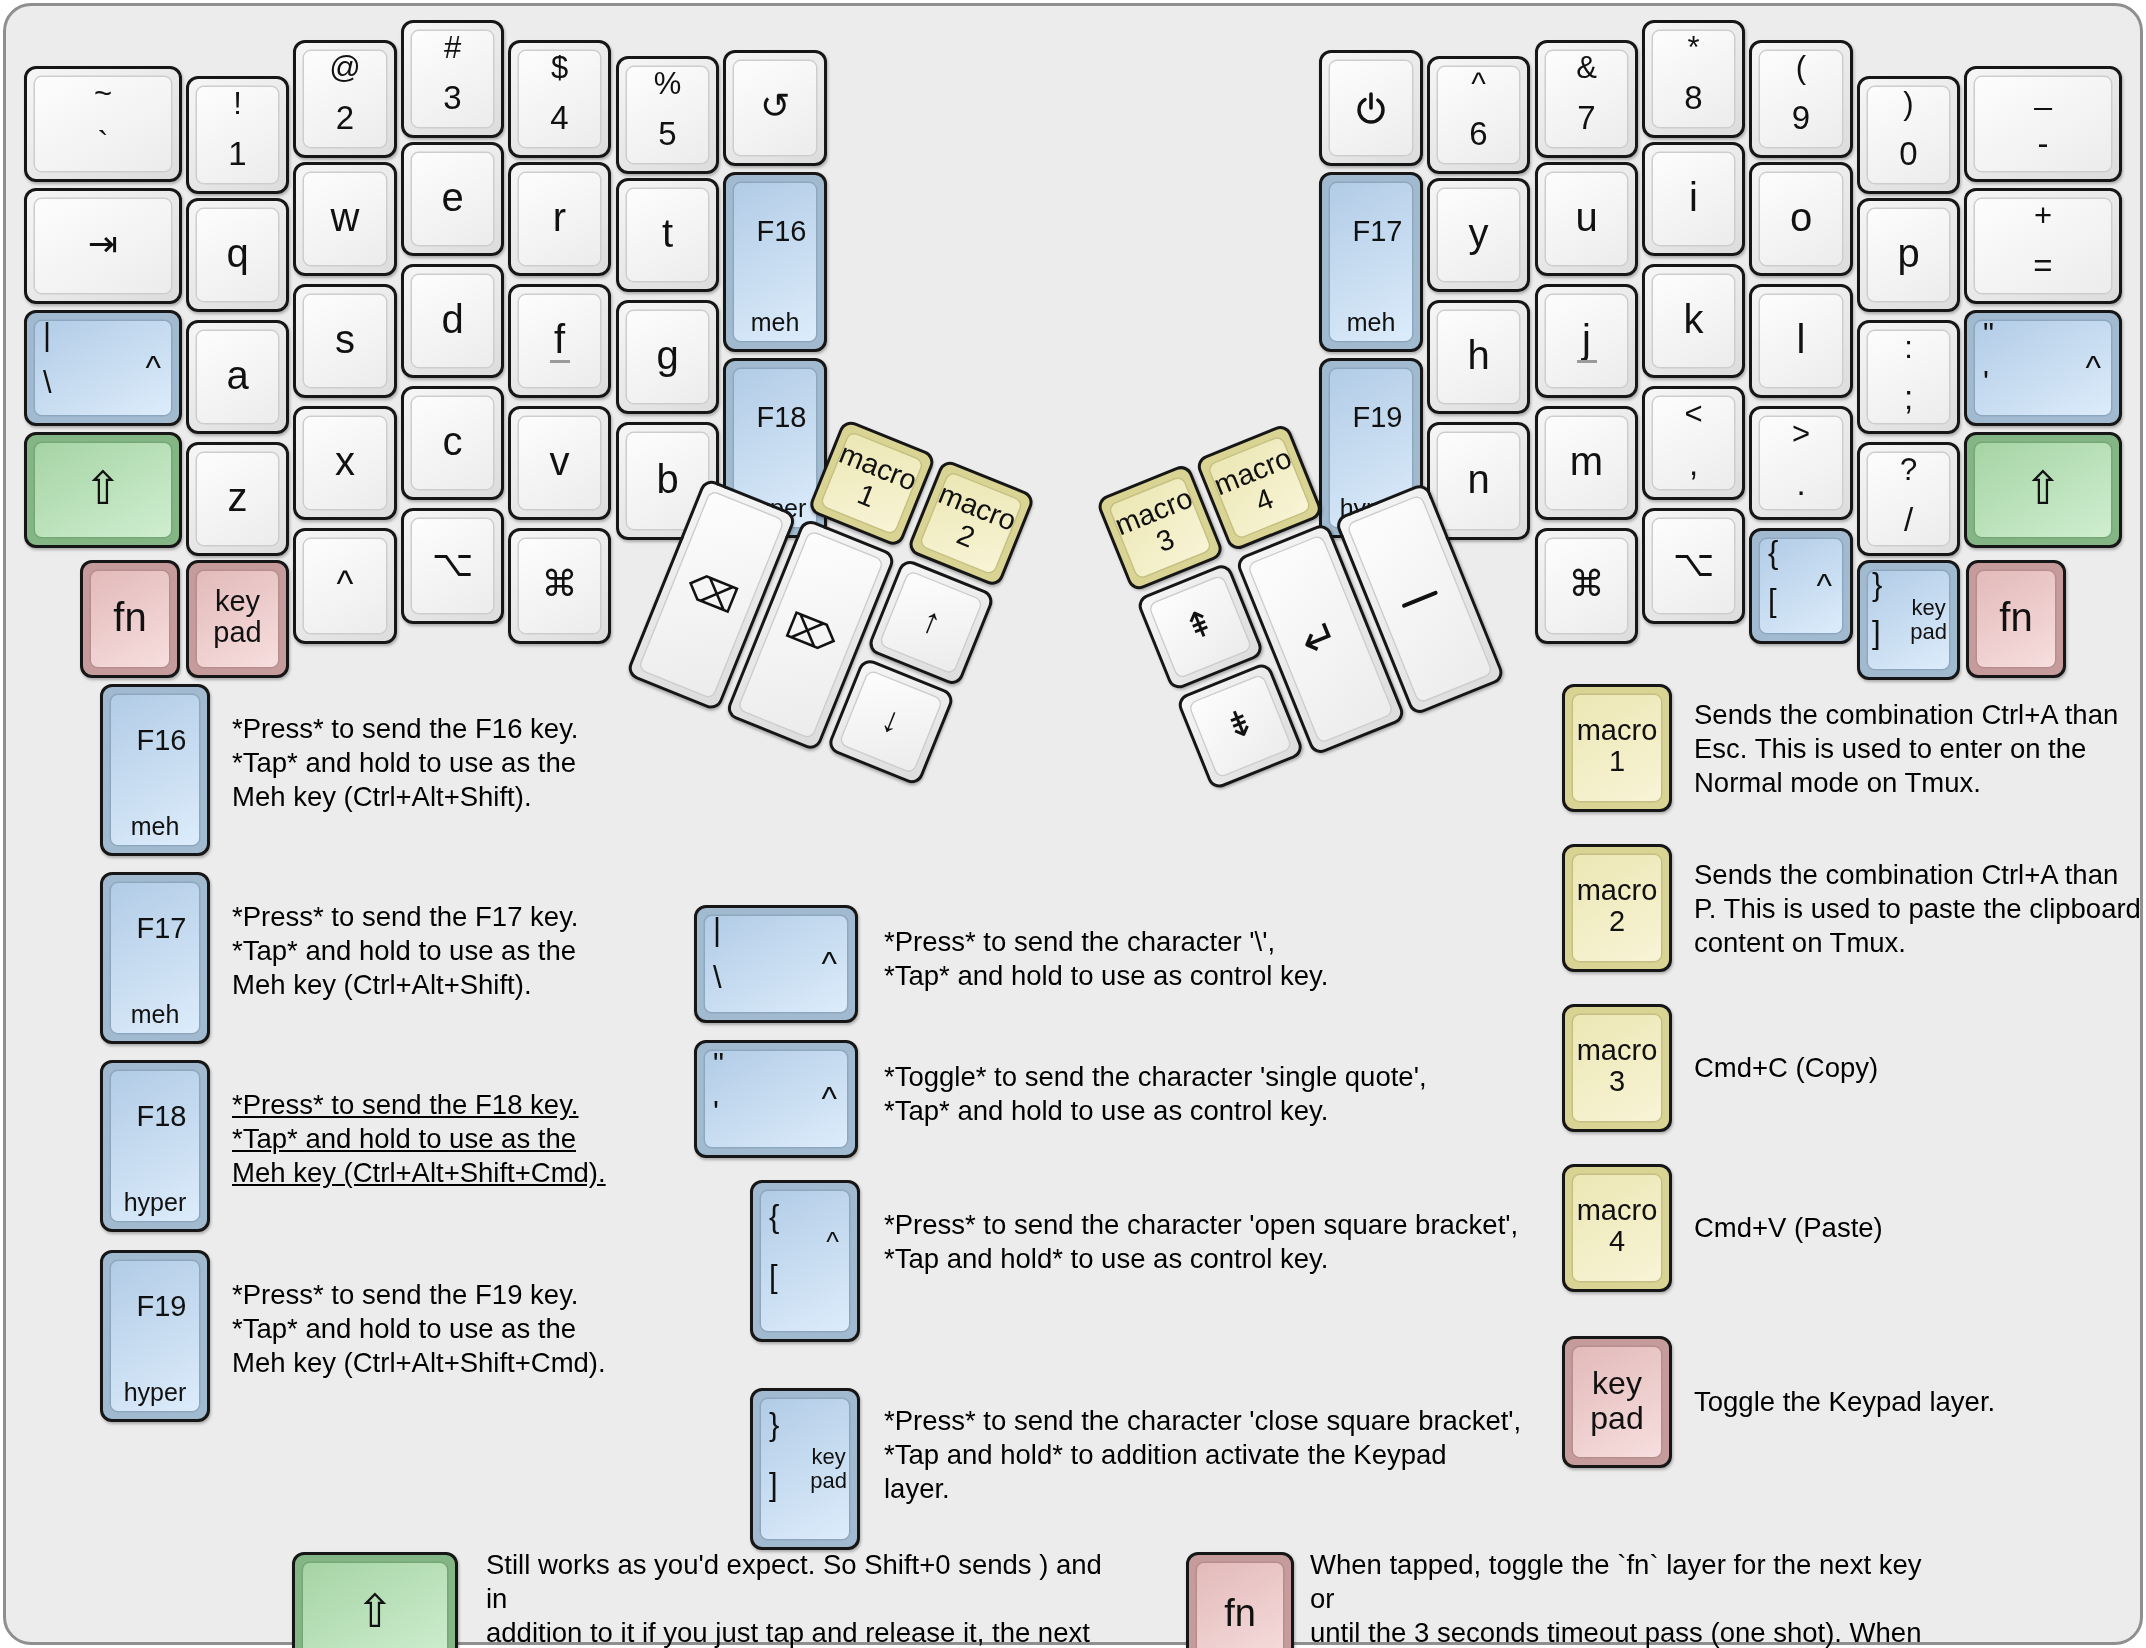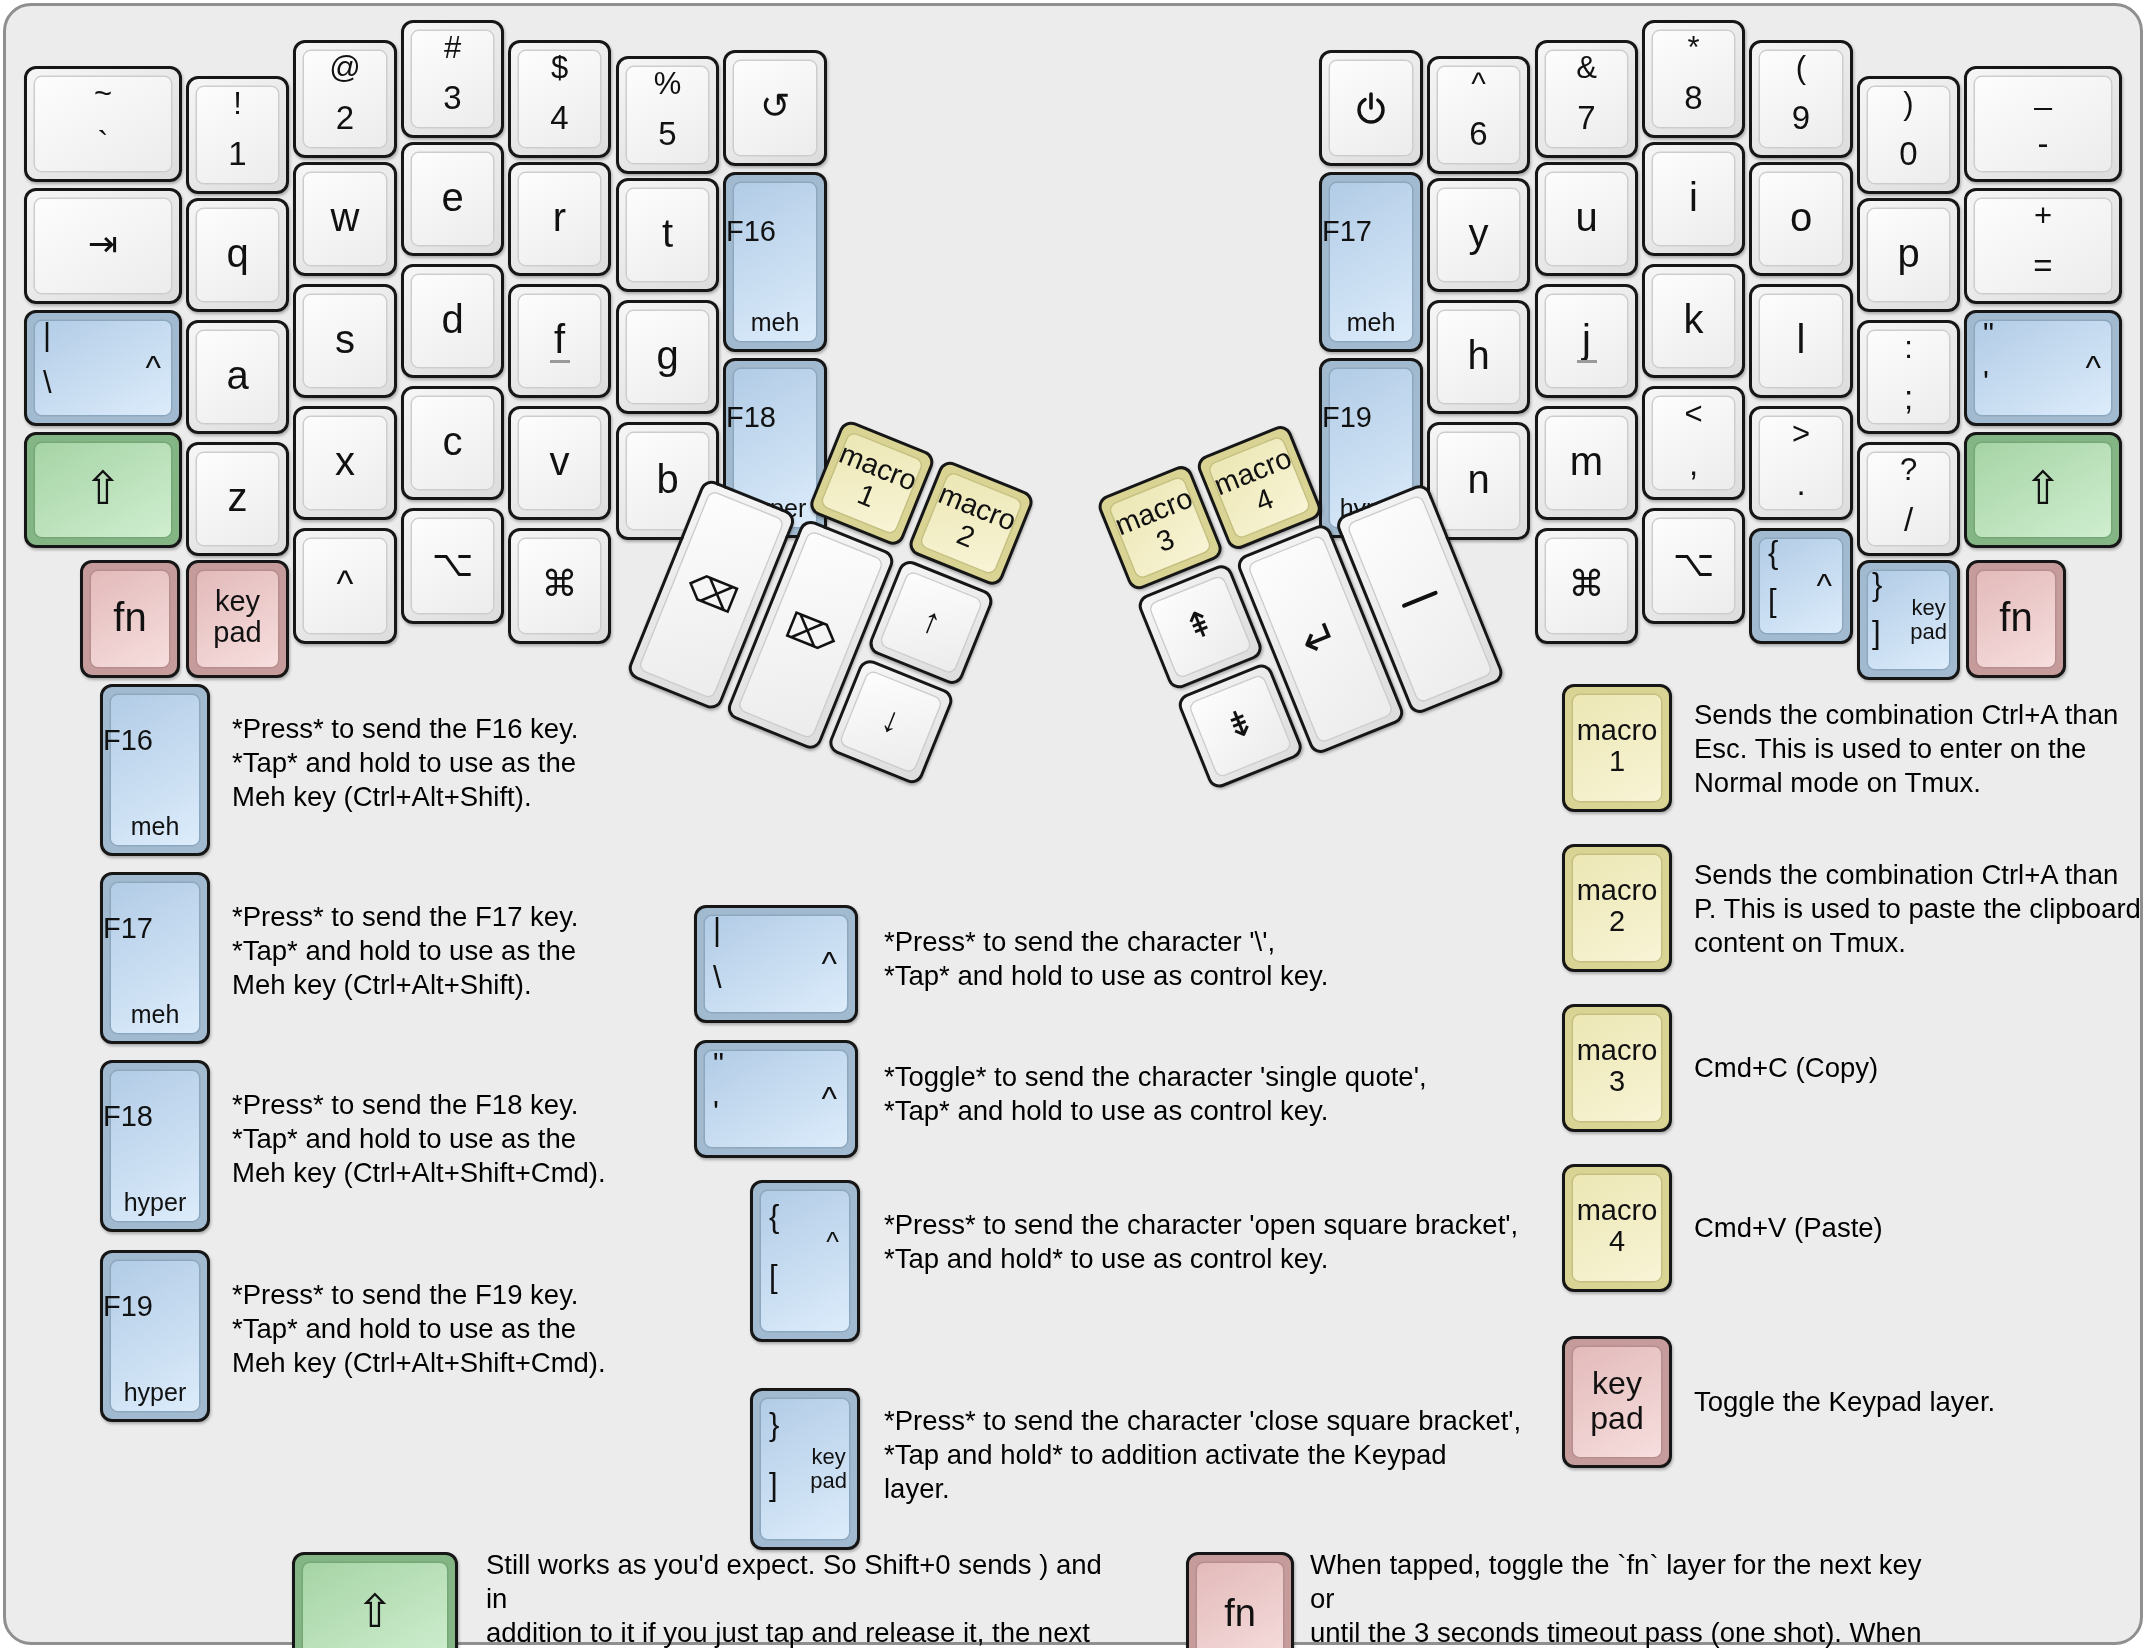--- a/index.html
+++ b/index.html
@@ -26,21 +26,21 @@
 
   .key span{position:absolute;color:#111;}
   .k-main{left:0;right:0;top:50%;transform:translateY(-54%);text-align:center;font-size:40px;}
   .k-icon{left:0;right:0;top:50%;transform:translateY(-54%);text-align:center;font-size:36px;}
   .k-top{left:0;right:0;top:7px;text-align:center;font-size:31px;}
   .k-bottom{left:0;right:0;top:56px;text-align:center;font-size:33px;}
   .k-cl-top{left:16px;top:4px;font-size:31px;}
   .k-cl-bottom{left:16px;top:52px;font-size:31px;}
   .k-mod{right:18px;top:50%;transform:translateY(-50%);font-size:33px;}
   .k-mod2{right:10px;top:50%;transform:translateY(-50%);font-size:22px;line-height:1.1;text-align:center;white-space:pre-line;}
-  .k-fmain{left:0;right:0;top:32%;transform:translateY(-50%);text-align:left;font-size:29px;}
+  .k-fmain{left:13px;right:0;top:32%;transform:translateY(-50%);text-align:center;font-size:29px;}
   .k-fsub{left:0;right:0;bottom:12px;text-align:center;font-size:25px;}
   .k-2line{left:0;right:0;top:50%;transform:translateY(-52%);text-align:center;font-size:29px;line-height:1.08;white-space:pre-line;}
   .homebar{position:absolute;left:50%;top:68%;width:20px;height:3px;background:#9a9a9a;transform:translateX(-50%);}
   .spaceline{position:absolute;left:50%;top:50%;width:38px;height:4.5px;background:#111;border-radius:2px;transform:translate(-50%,-50%);}
   .cluster{position:absolute;width:320px;height:330px;transform-origin:0 0;}
 
   
   .legend-text{position:absolute;font-size:27.5px;line-height:34px;white-space:pre-line;}
 </style>
 </head>
@@ -420,21 +420,21 @@
     <div class="legend-text" style="left:232px;top:900px;width:440px;">*Press* to send the F17 key.
 *Tap* and hold to use as the
 Meh key (Ctrl+Alt+Shift).</div>
   </div>
   <div>
     <div class="key s-blue" style="left:100px;top:1060px;width:110px;height:172px;">
         <div class="cap"></div>
         <span class="k-fmain">F18</span>
         <span class="k-fsub">hyper</span>
       </div>
-    <div class="legend-text" style="left:232px;top:1088px;width:440px;">*Press* to send the F18 key.
+    <div class="legend-text" style="left:232px;top:1088px;width:440px;text-decoration:underline;">*Press* to send the F18 key.
 *Tap* and hold to use as the
 Meh key (Ctrl+Alt+Shift+Cmd).</div>
   </div>
   <div>
     <div class="key s-blue" style="left:100px;top:1250px;width:110px;height:172px;">
         <div class="cap"></div>
         <span class="k-fmain">F19</span>
         <span class="k-fsub">hyper</span>
       </div>
     <div class="legend-text" style="left:232px;top:1278px;width:440px;">*Press* to send the F19 key.

